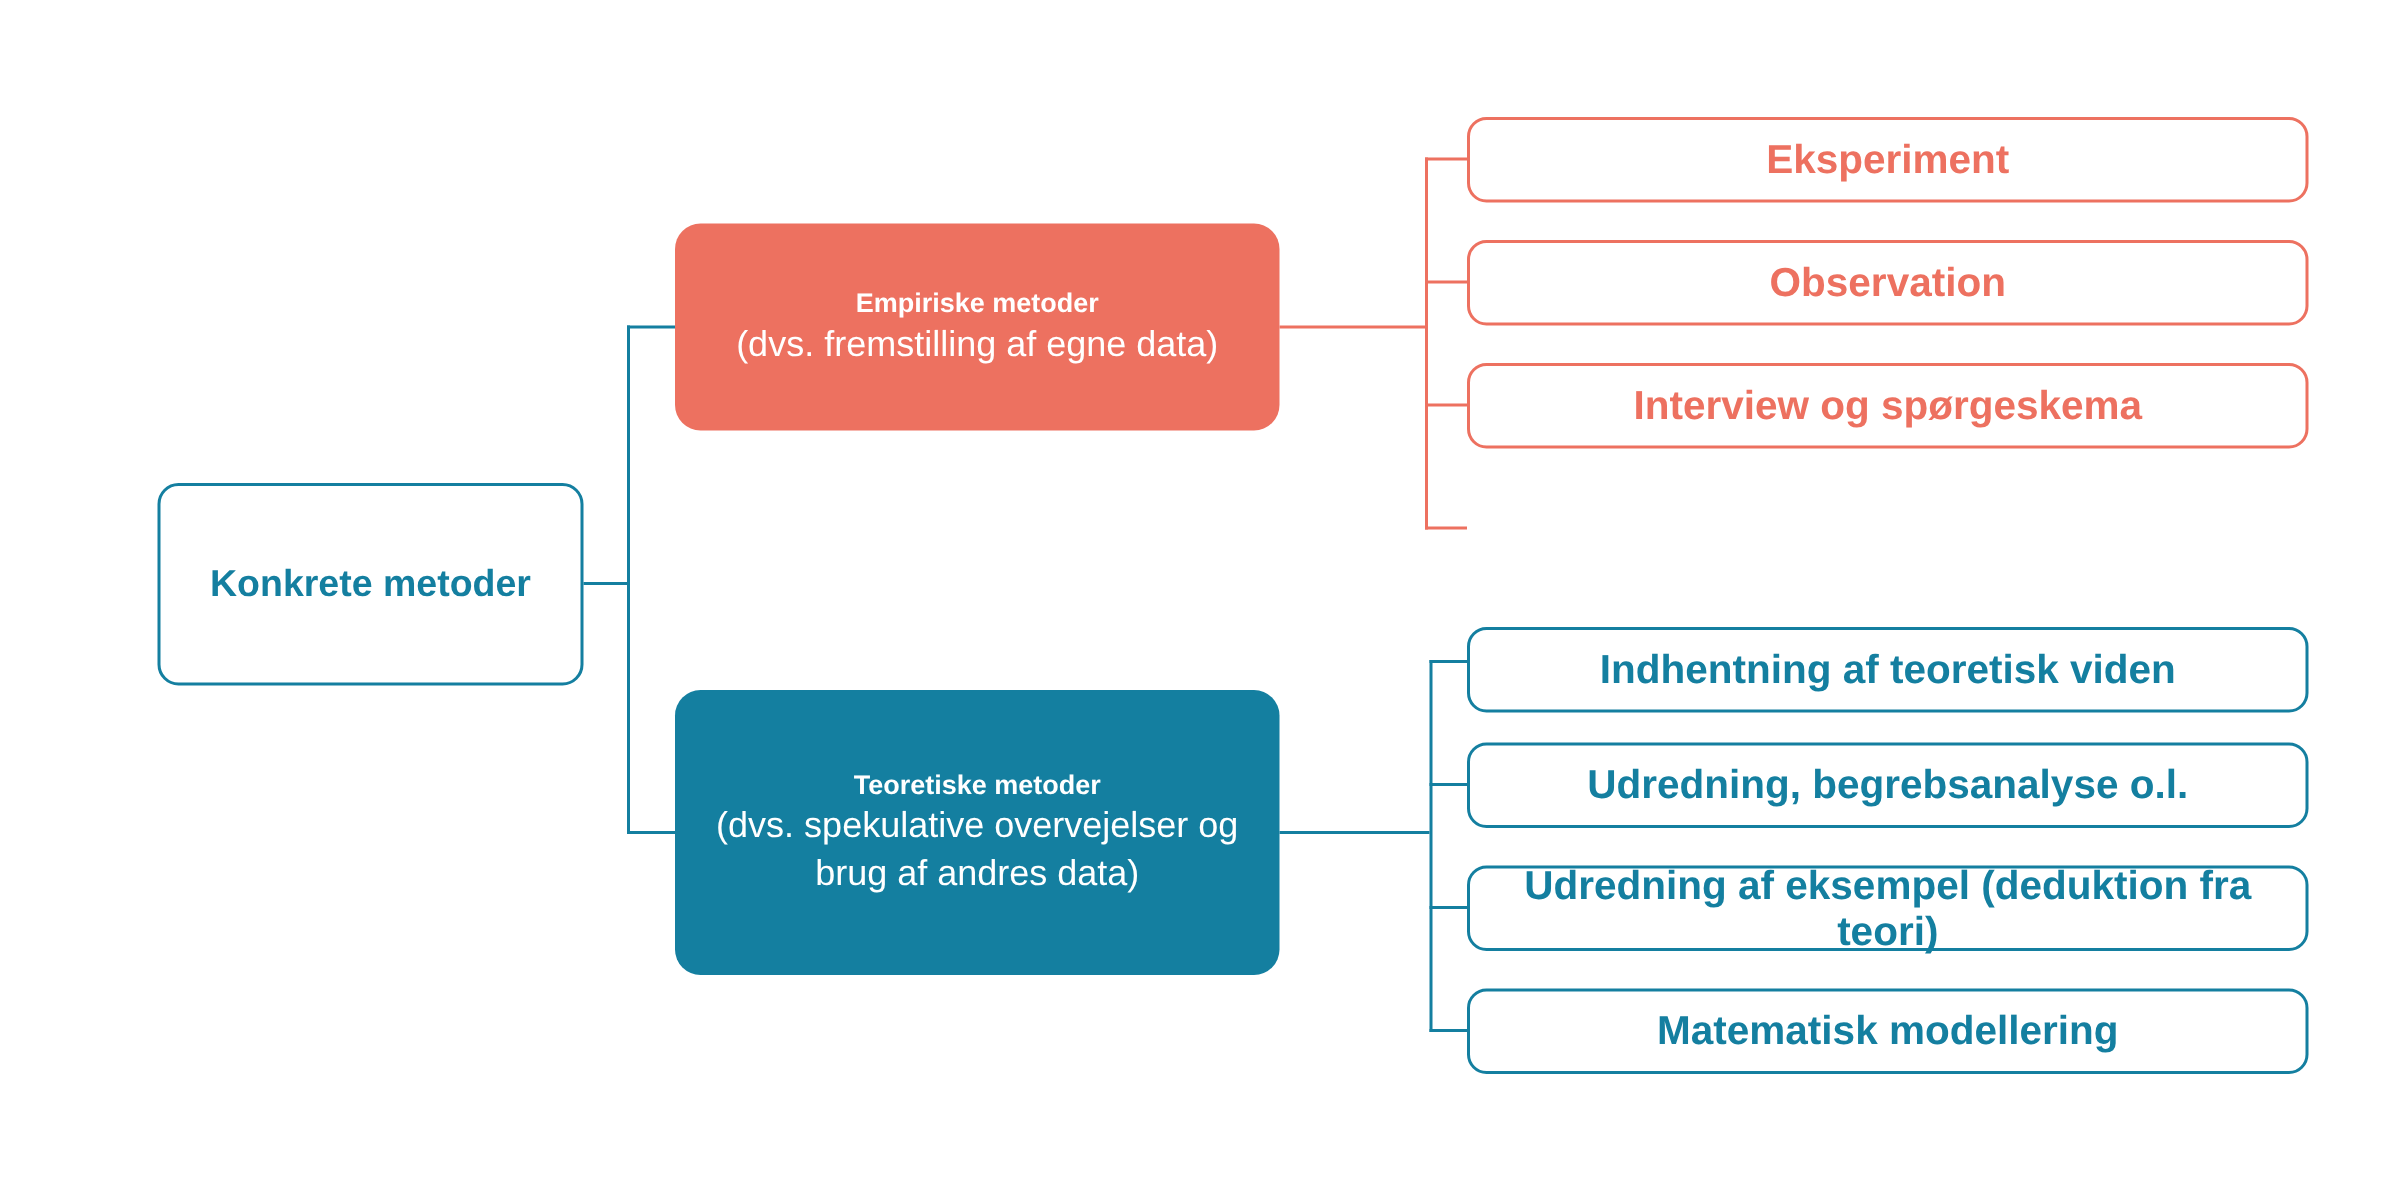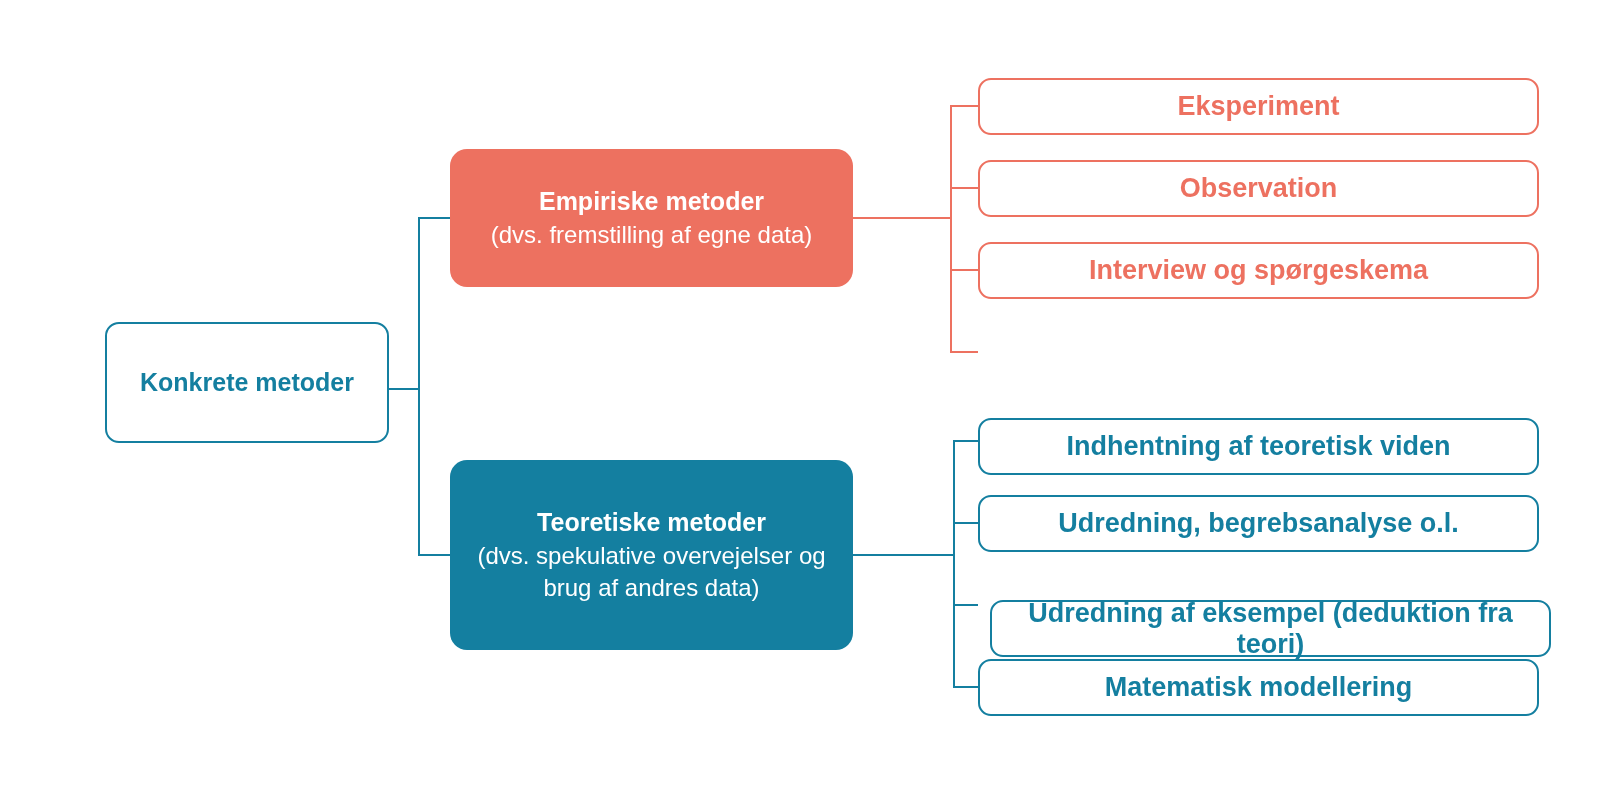--- a/index.html
+++ b/index.html
@@ -9,45 +9,45 @@
     background:var(--background,#ffffff);
     font-family:"Liberation Sans", sans-serif;
     overflow:hidden;
   }
   .node{
     position:absolute;
     display:flex;align-items:center;justify-content:center;
     text-align:center;box-sizing:border-box;
   }
   .root{
-    left:105px;top:322px;width:284px;height:121px;
+    left:105px;top:322px;width:284px;height:135px;
     border:2px solid var(--teal,#147FA0);
     border-radius:14px;
     color:var(--teal,#147FA0);
     font-weight:bold;font-size:25px;
     background:#fff;
     align-items:center;
   }
   .mid{
     width:403px;border-radius:17px;color:#ffffff;
     flex-direction:column;padding:0 18px;
   }
-  .mid .title{font-weight:bold;font-size:25px;line-height:1.35;}
+  .mid .title{font-weight:bold;font-size:18px;line-height:1.35;}
   .mid .subtitle{font-weight:400;font-size:24px;line-height:1.33;}
   .emp{left:450px;top:149px;height:138px;background:var(--coral,#ED7160);}
   .teo{left:450px;top:460px;height:190px;background:var(--teal,#147FA0);}
   .leaf{
     left:978px;width:561px;height:57px;
     border-radius:13px;background:#fff;
     font-weight:bold;font-size:27px;
   }
   .leaf.c{border:2px solid var(--coral,#ED7160);color:var(--coral,#ED7160);}
   .leaf.t{border:2px solid var(--teal,#147FA0);color:var(--teal,#147FA0);}
   .leaf.c1{top:78px;}  .leaf.c2{top:160px;} .leaf.c3{top:242px;} .leaf.c4{top:324px;}
-  .leaf.t1{top:418px;} .leaf.t2{top:495px;} .leaf.t3{top:600px;margin-left:12px;} .leaf.t4{top:659px;}
+  .leaf.t1{top:418px;} .leaf.t2{top:495px;} .leaf.t3{top:577px;} .leaf.t4{top:659px;}
   .line{position:absolute;}
   .line.h{height:2px;}
   .line.v{width:2px;}
   .line.tc{background:var(--teal,#147FA0);}
   .line.cc{background:var(--coral,#ED7160);}
   
   .ln-root-feeder{left:389px;top:388px;width:29px;}
   .ln-left-trunk {left:418px;top:217px;height:339px;}
   .ln-branch-emp {left:418px;top:217px;width:32px;}
   .ln-branch-teo {left:418px;top:554px;width:32px;}

